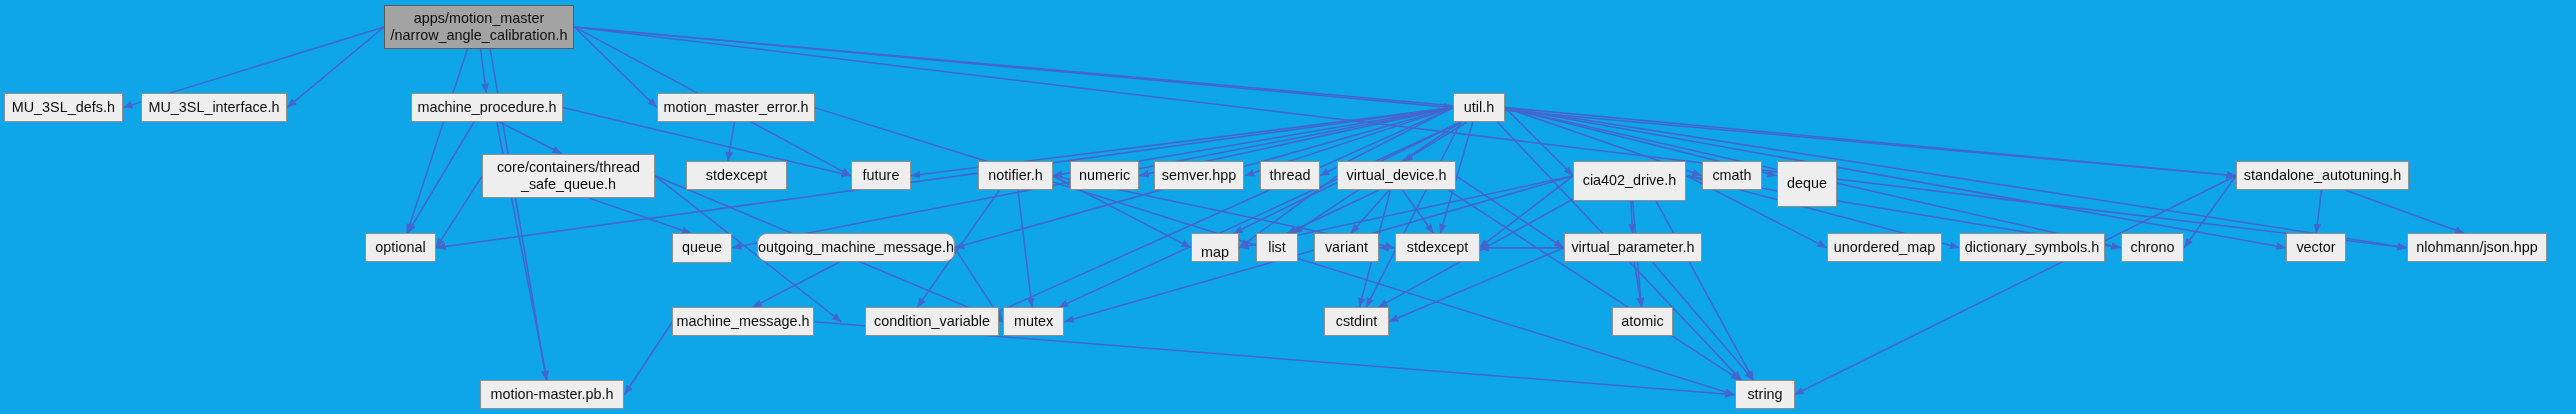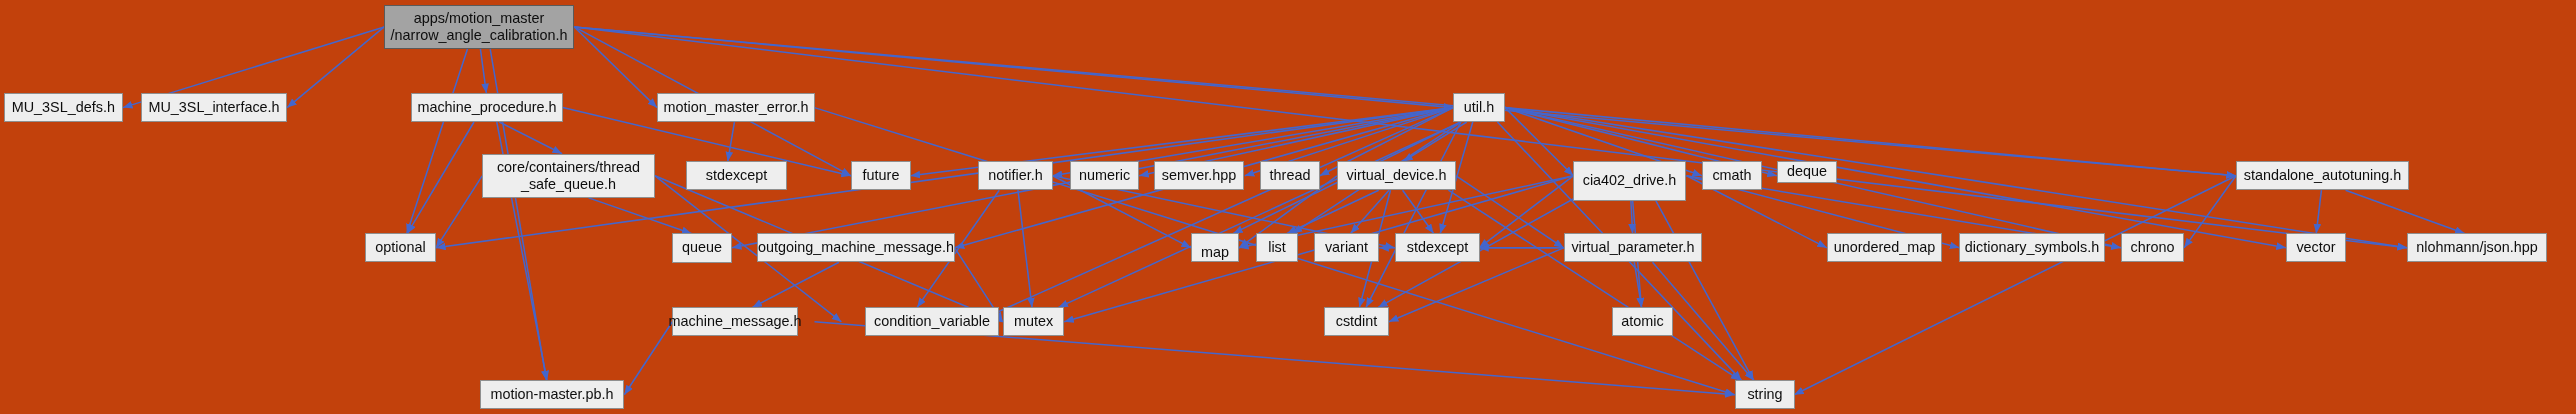--- a/index.html
+++ b/index.html
@@ -40,21 +40,21 @@
     border-color: var(--root-border, #5a5a5a);
   }
   .node span {
     display: block;
     padding: 0 6.7px;
   }
 </style>
 </head>
 <body>
 
-<div id="stage" style="width: 2576px; height: 415px; background: #c2410c; --node-fill: #eeeeee; --node-border: #8f8f8f; --root-fill: #a3a3a3; --root-border: #5a5a5a; --text: #0d0d0d;">
+<div id="stage" style="width: 2576px; height: 415px; background: #0ea5e9; --node-fill: #eeeeee; --node-border: #8f8f8f; --root-fill: #a3a3a3; --root-border: #5a5a5a; --text: #0d0d0d;">
   <svg id="edge-layer" xmlns="http://www.w3.org/2000/svg" width="2576" height="415" viewBox="0 0 2682 432">
     <defs>
       <marker id="arrowhead" markerUnits="userSpaceOnUse" markerWidth="12" markerHeight="10" refX="10" refY="4" orient="auto">
         <path id="arrowhead-path" d="M0,0 L10,4 L0,8 Z" fill="#4466cc"></path>
       </marker>
     </defs>
     <g id="edge-group">
         <path d="M400,28 L128,112" stroke="#4466cc" stroke-width="1.6" fill="none" marker-end="url(#arrowhead)"></path>
         <path d="M400,28 L299,112" stroke="#4466cc" stroke-width="1.6" fill="none" marker-end="url(#arrowhead)"></path>
         <path d="M500.2,51 L506.36,97" stroke="#4466cc" stroke-width="1.6" fill="none" marker-end="url(#arrowhead)"></path>
@@ -178,33 +178,33 @@
       </div>
       <div class="node" style="left: 1337px; top: 161px; width: 119px; height: 29px;">
         <span>virtual_device.h</span>
       </div>
       <div class="node" style="left: 1573px; top: 161px; width: 113px; height: 40px;">
         <span>cia402_drive.h</span>
       </div>
       <div class="node" style="left: 1702px; top: 161px; width: 60px; height: 29px;">
         <span>cmath</span>
       </div>
-      <div class="node" style="left: 1777px; top: 161px; width: 60px; height: 22px;">
+      <div class="node" style="left: 1777px; top: 161px; width: 60px; height: 46px;">
         <span>deque</span>
       </div>
       <div class="node" style="left: 2236px; top: 161px; width: 173px; height: 29px;">
         <span>standalone_autotuning.h</span>
       </div>
       <div class="node" style="left: 365px; top: 233px; width: 71px; height: 29px;">
         <span>optional</span>
       </div>
       <div class="node" style="left: 672px; top: 233px; width: 60px; height: 30px;">
         <span>queue</span>
       </div>
-      <div class="node" style="left: 757px; top: 233px; width: 198px; height: 29px;">
+      <div class="node" style="left: 757px; top: 233px; width: 198px; height: 29px; border-radius: 10px;">
         <span>outgoing_machine_message.h</span>
       </div>
       <div class="node" style="left: 1191px; top: 233px; width: 48px; height: 29px; justify-content: flex-end;">
         <span>map</span>
       </div>
       <div class="node" style="left: 1256px; top: 233px; width: 42px; height: 29px;">
         <span>list</span>
       </div>
       <div class="node" style="left: 1314px; top: 233px; width: 65px; height: 29px;">
         <span>variant</span>
@@ -223,21 +223,21 @@
       </div>
       <div class="node" style="left: 2121px; top: 233px; width: 63px; height: 29px;">
         <span>chrono</span>
       </div>
       <div class="node" style="left: 2286px; top: 233px; width: 60px; height: 29px;">
         <span>vector</span>
       </div>
       <div class="node" style="left: 2407px; top: 233px; width: 140px; height: 29px;">
         <span>nlohmann/json.hpp</span>
       </div>
-      <div class="node" style="left: 672px; top: 307px; width: 126px; height: 29px; text-align: right;">
+      <div class="node" style="left: 672px; top: 307px; width: 142px; height: 29px; text-align: right;">
         <span>machine_message.h</span>
       </div>
       <div class="node" style="left: 841px; top: 307px; width: 134px; height: 29px; margin-left: 24px;">
         <span>condition_variable</span>
       </div>
       <div class="node" style="left: 1003px; top: 307px; width: 61px; height: 29px;">
         <span>mutex</span>
       </div>
       <div class="node" style="left: 1324px; top: 307px; width: 65px; height: 29px;">
         <span>cstdint</span>

